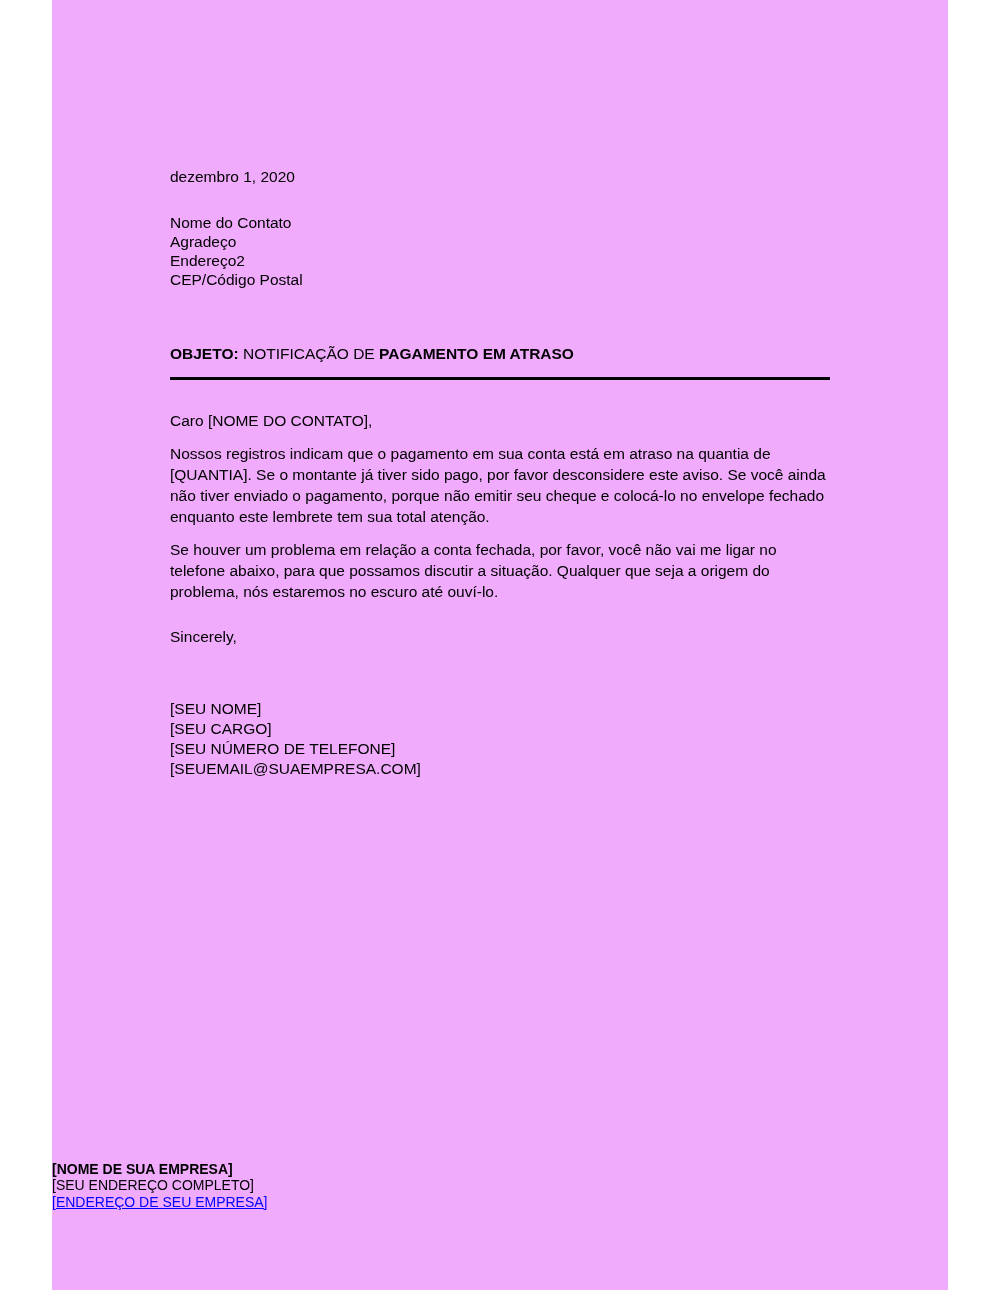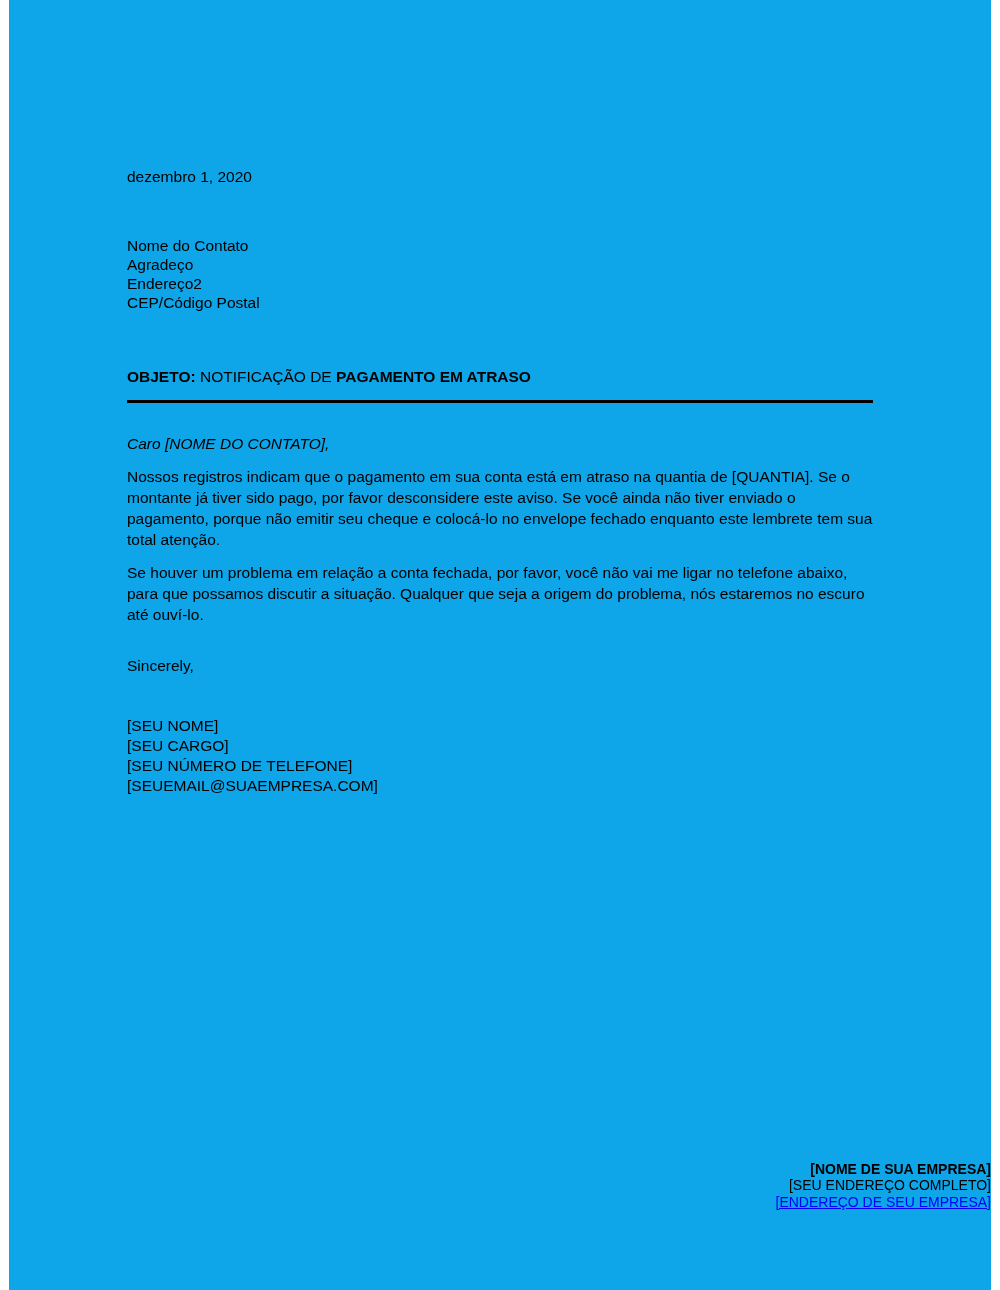--- a/index.html
+++ b/index.html
@@ -2,72 +2,70 @@
 <html><head>
 <meta charset="utf-8">
 <style>
   html, body {
     margin: 0;
     padding: 0;
     background: #ffffff;
   }
   .page {
     position: relative;
-    width: 982px;
+    width: 896px;
     height: 1290px;
     margin: 0 auto;
-    background: #0ea5e9;
+    background: #f0abfc;
     box-sizing: border-box;
     padding: 167px 118px 0 118px;
     font-family: "Liberation Sans", sans-serif;
     font-size: 15.5px;
     color: #000000;
     overflow: hidden;
   }
   .date {
     line-height: 19px;
   }
   .recipient {
-    margin-top: 50px;
+    margin-top: 27px;
     line-height: 19px;
   }
   .subject {
     margin-top: 55px;
     line-height: 19px;
     padding-bottom: 14px;
     border-bottom: 3px solid #000000;
   }
   .subject .bold { font-weight: bold; }
   .greeting {
     margin-top: 30px;
     line-height: 21px;
-    font-style: italic;
   }
   p.body-par {
     margin: 12px 0 0 0;
     line-height: 21px;
   }
   p.body-par.par3 { margin-top: 17px; }
   .closing {
-    margin-top: 30px;
+    margin-top: 24px;
     line-height: 21px;
   }
   .signature {
-    margin-top: 40px;
+    margin-top: 52px;
     line-height: 20px;
   }
   .footer {
     position: absolute;
     left: 0;
     right: 0;
     top: 1161px;
-    text-align: right;
+    text-align: left;
     font-size: 14px;
     line-height: 16.3px;
-    padding-left: 27px;
   }
   .footer .company { font-weight: bold; }
   .footer a {
     color: #0000ff;
     text-decoration: underline;
     cursor: pointer;
   }
 </style>
 </head>
 <body>

